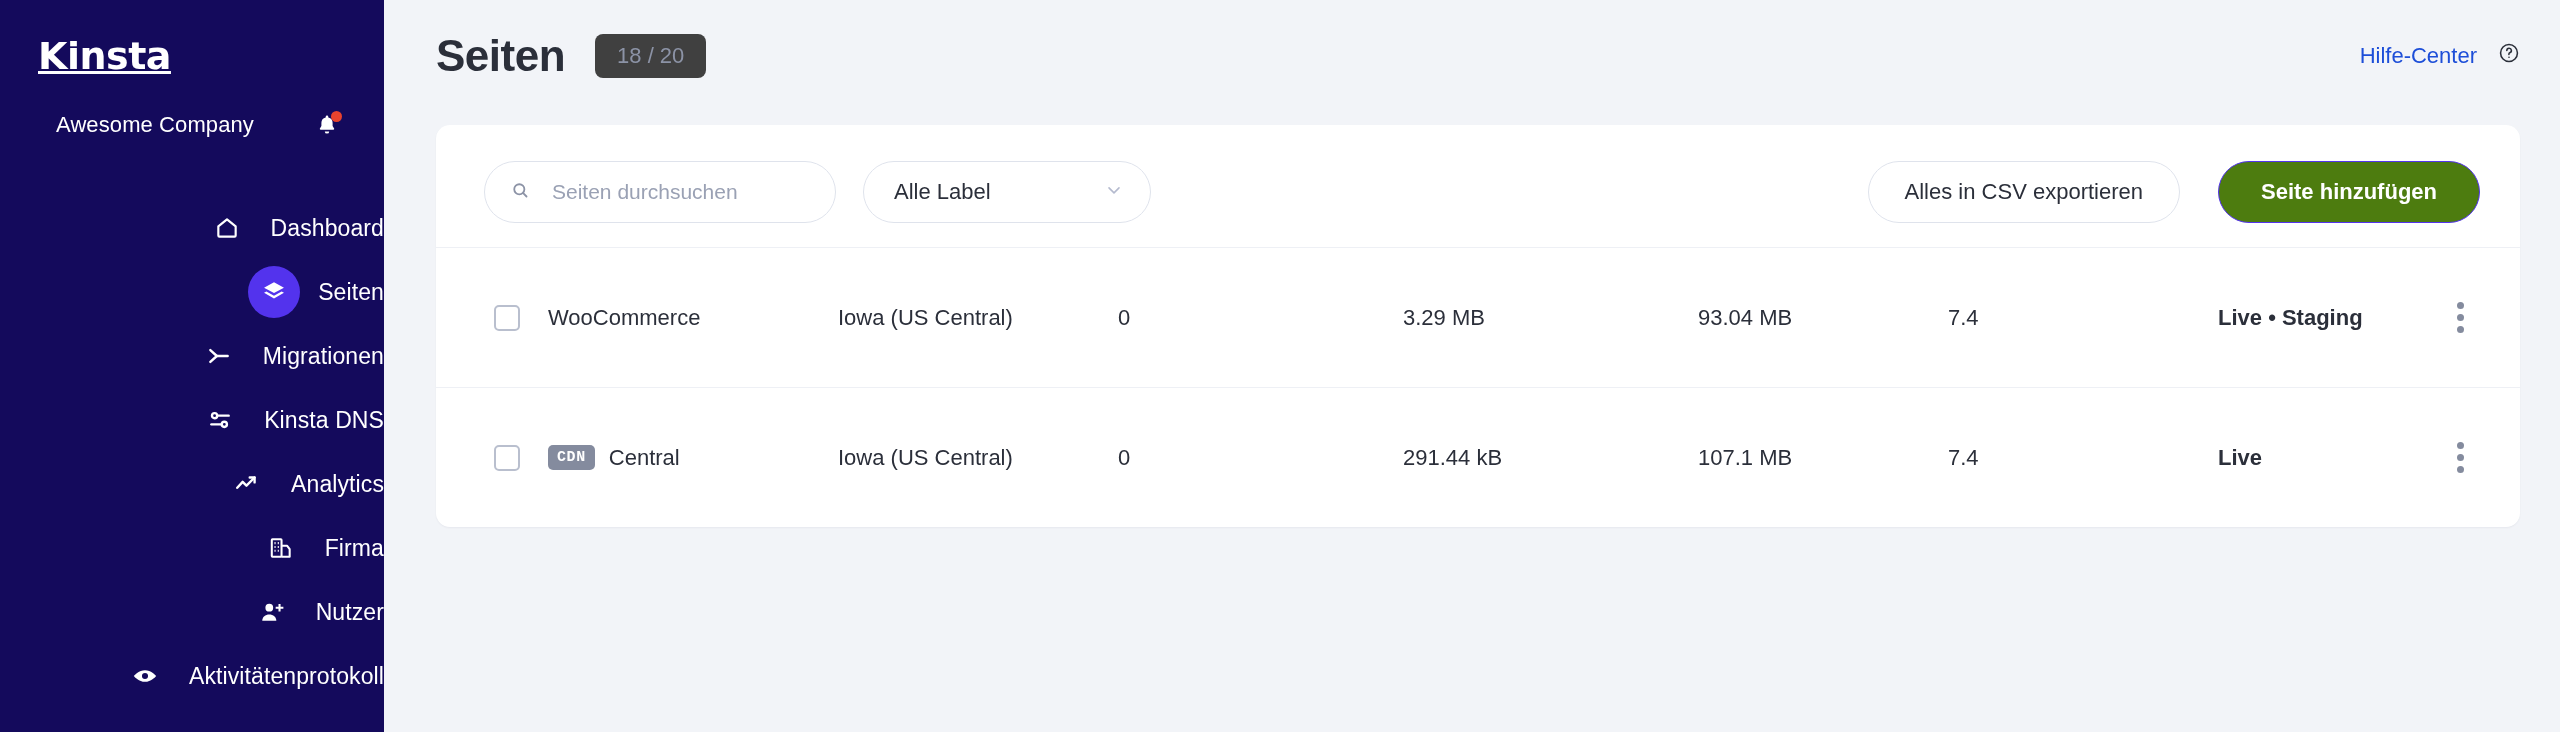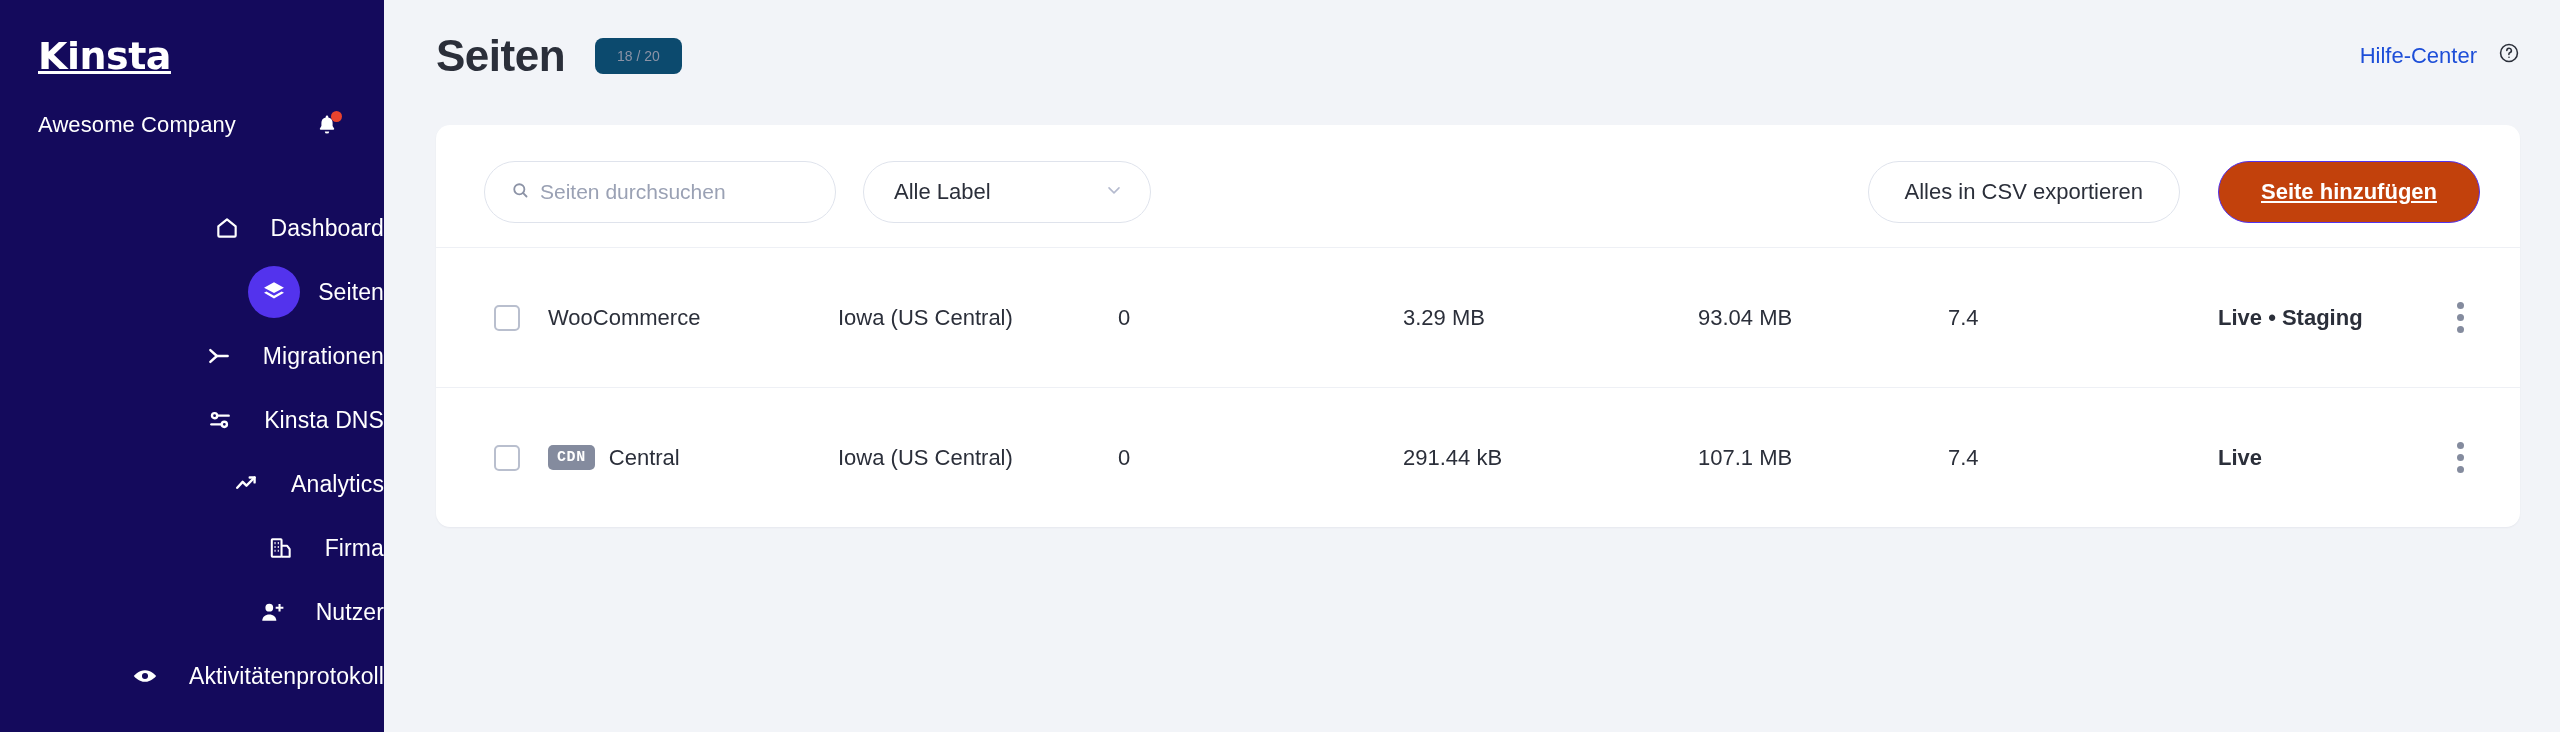--- a/index.html
+++ b/index.html
@@ -47,21 +47,21 @@
     letter-spacing: -0.5px;
     color: #fff;
     line-height: 1;
     font-family: "DejaVu Sans", sans-serif;
   }
 
   .company-row {
     display: flex;
     align-items: center;
     justify-content: space-between;
-    padding: 0 42px 0 38px;
+    padding: 0 42px 0 56px;
     height: 54px;
     margin-top: 14px;
   }
   .company-name {
     font-size: 22px;
     font-weight: 400;
     color: #ffffff;
     letter-spacing: 0.1px;
   }
   .bell-wrap {
@@ -134,23 +134,23 @@
   }
   .page-title {
     font-size: 44px;
     font-weight: 700;
     color: #2b2f3a;
     letter-spacing: -0.5px;
     line-height: 1;
   }
   .title-badge {
     margin-left: 30px;
-    background: #0c4a6e;
+    background: #404040;
     color: #8c93a6;
-    font-size: 14px;
+    font-size: 22px;
     border-radius: 8px;
     padding: 11px 22px;
     line-height: 1;
     white-space: nowrap;
   }
   .header-spacer { flex: 1 1 auto; }
   .help-link {
     display: flex;
     align-items: center;
     gap: 21px;
@@ -172,21 +172,21 @@
   .toolbar {
     display: flex;
     align-items: center;
     padding: 36px 40px 24px 48px;
     gap: 16px;
   }
 
   .search-box {
     display: flex;
     align-items: center;
-    gap: 10px;
+    gap: 22px;
     width: 352px;
     height: 62px;
     border: 1px solid #dfe3ec;
     border-radius: 31px;
     padding: 0 26px;
     background: #fff;
   }
   .search-box input {
     border: none;
     outline: none;
@@ -226,27 +226,26 @@
     cursor: pointer;
     white-space: nowrap;
   }
   .btn-outline {
     background: #ffffff;
     border: 1px solid #dfe3ec;
     color: #2b2f3a;
     padding: 0 36px;
   }
   .btn-primary {
-    background: #c2410c;
+    background: #4d7c0f;
     border: 1px solid #5333ed;
     color: #ffffff;
     font-weight: 700;
     padding: 0 42px;
     margin-left: 22px;
-    text-decoration: underline;
   }
 
   
   .table { width: 100%; }
   .row {
     display: flex;
     align-items: center;
     height: 140px;
     border-top: 1px solid #eef0f5;
   }

